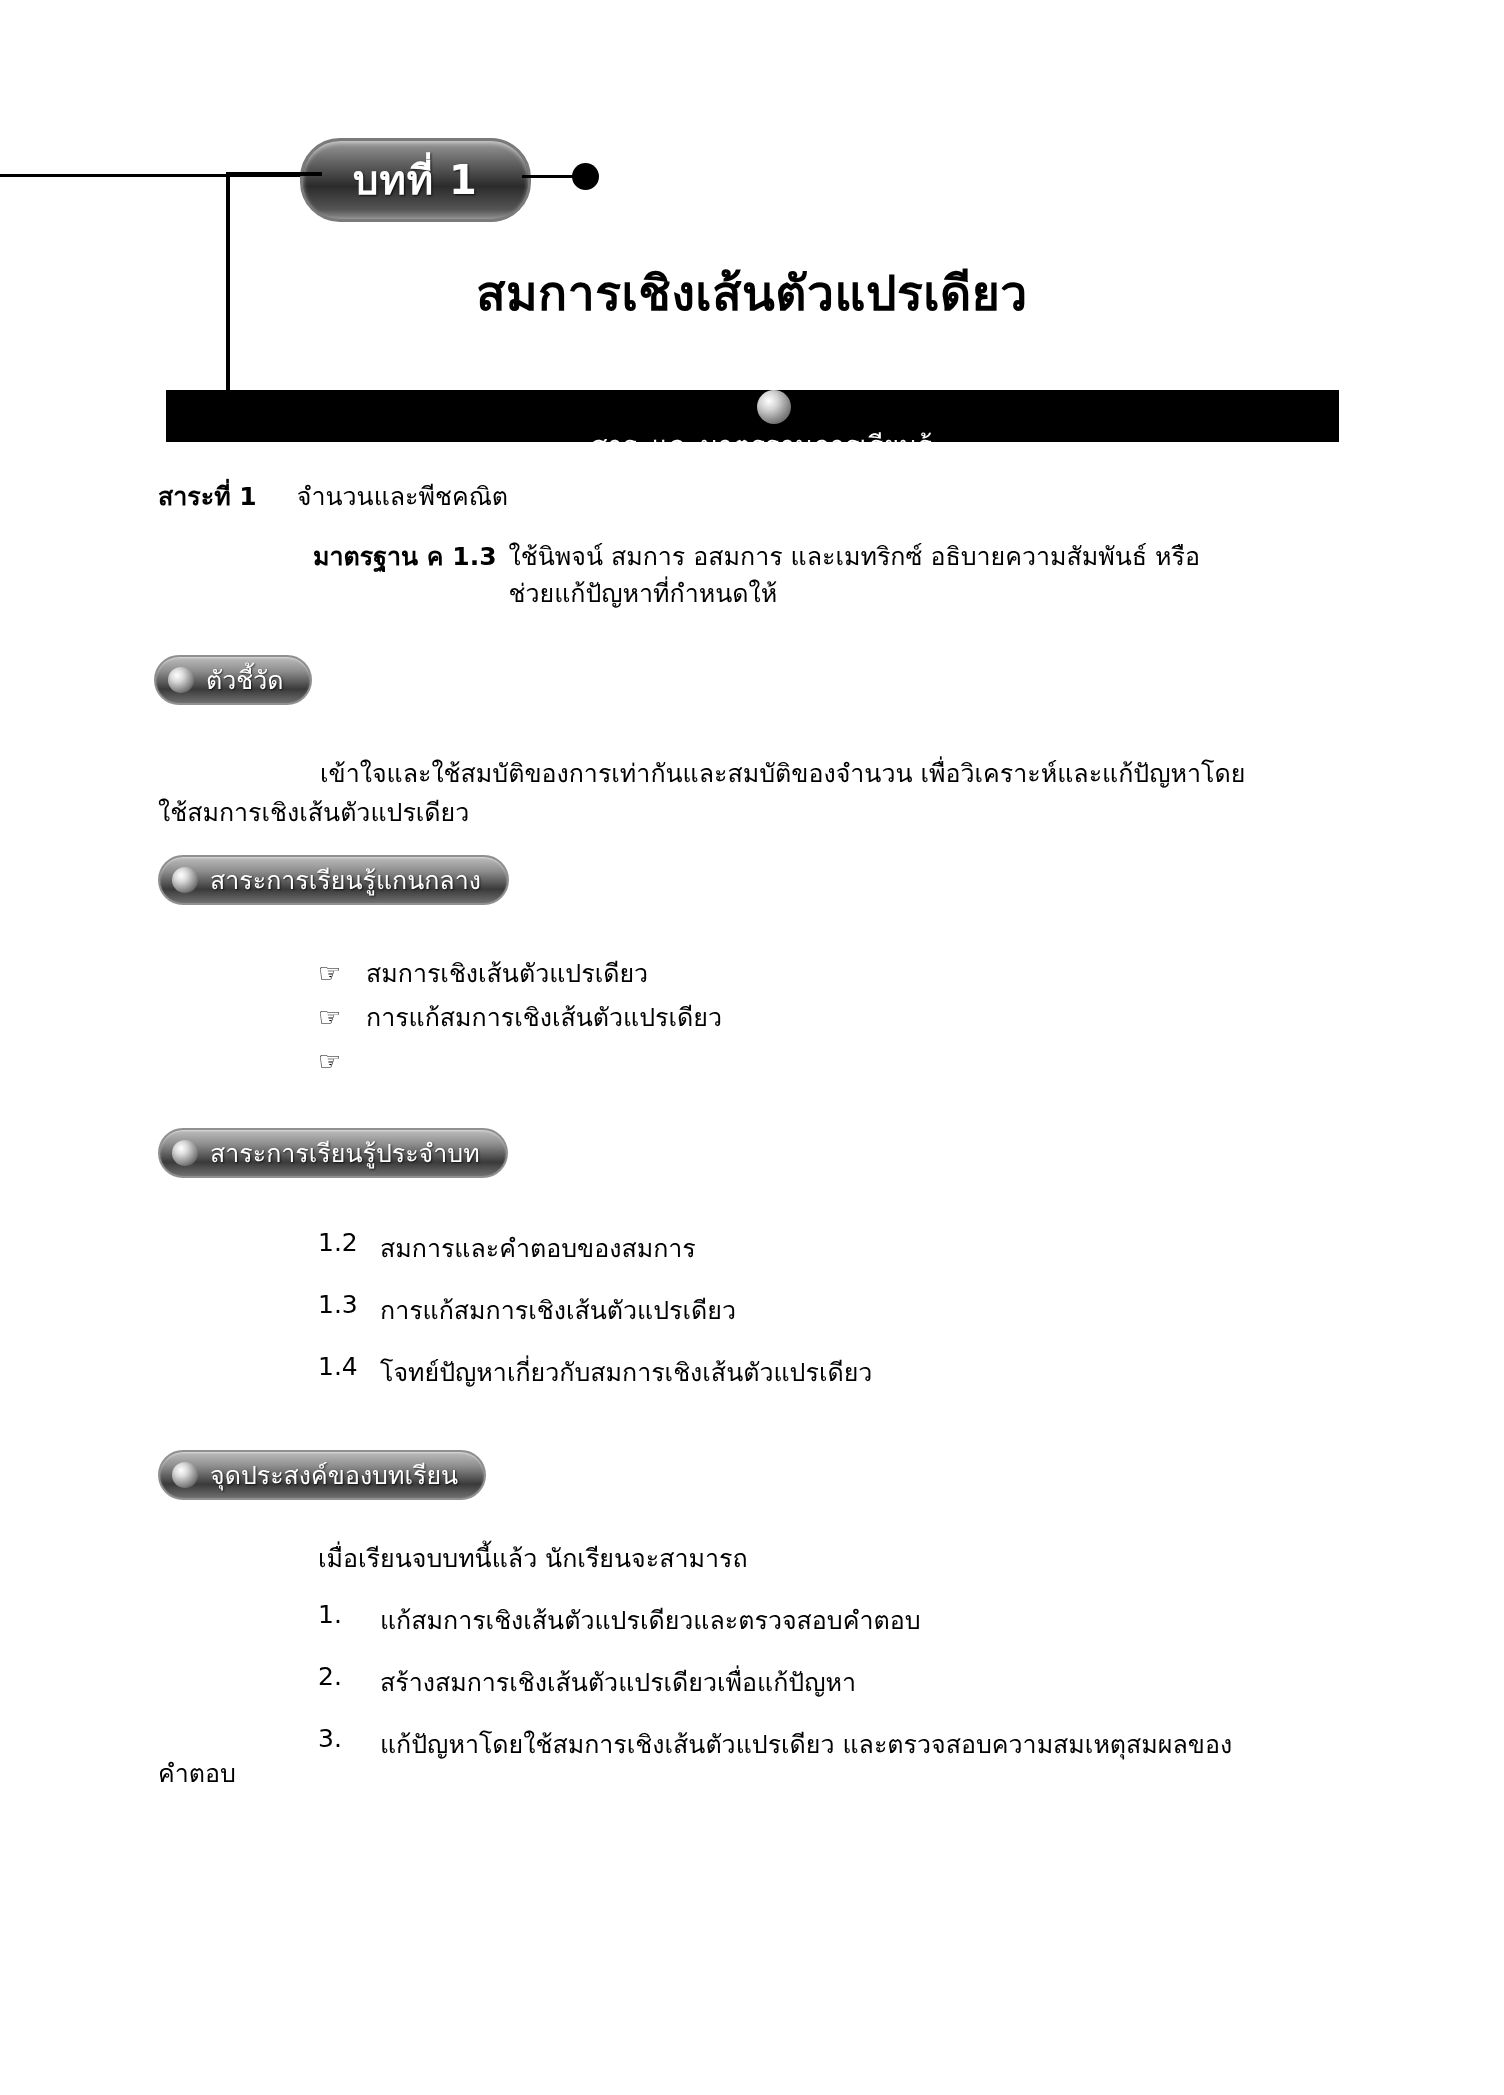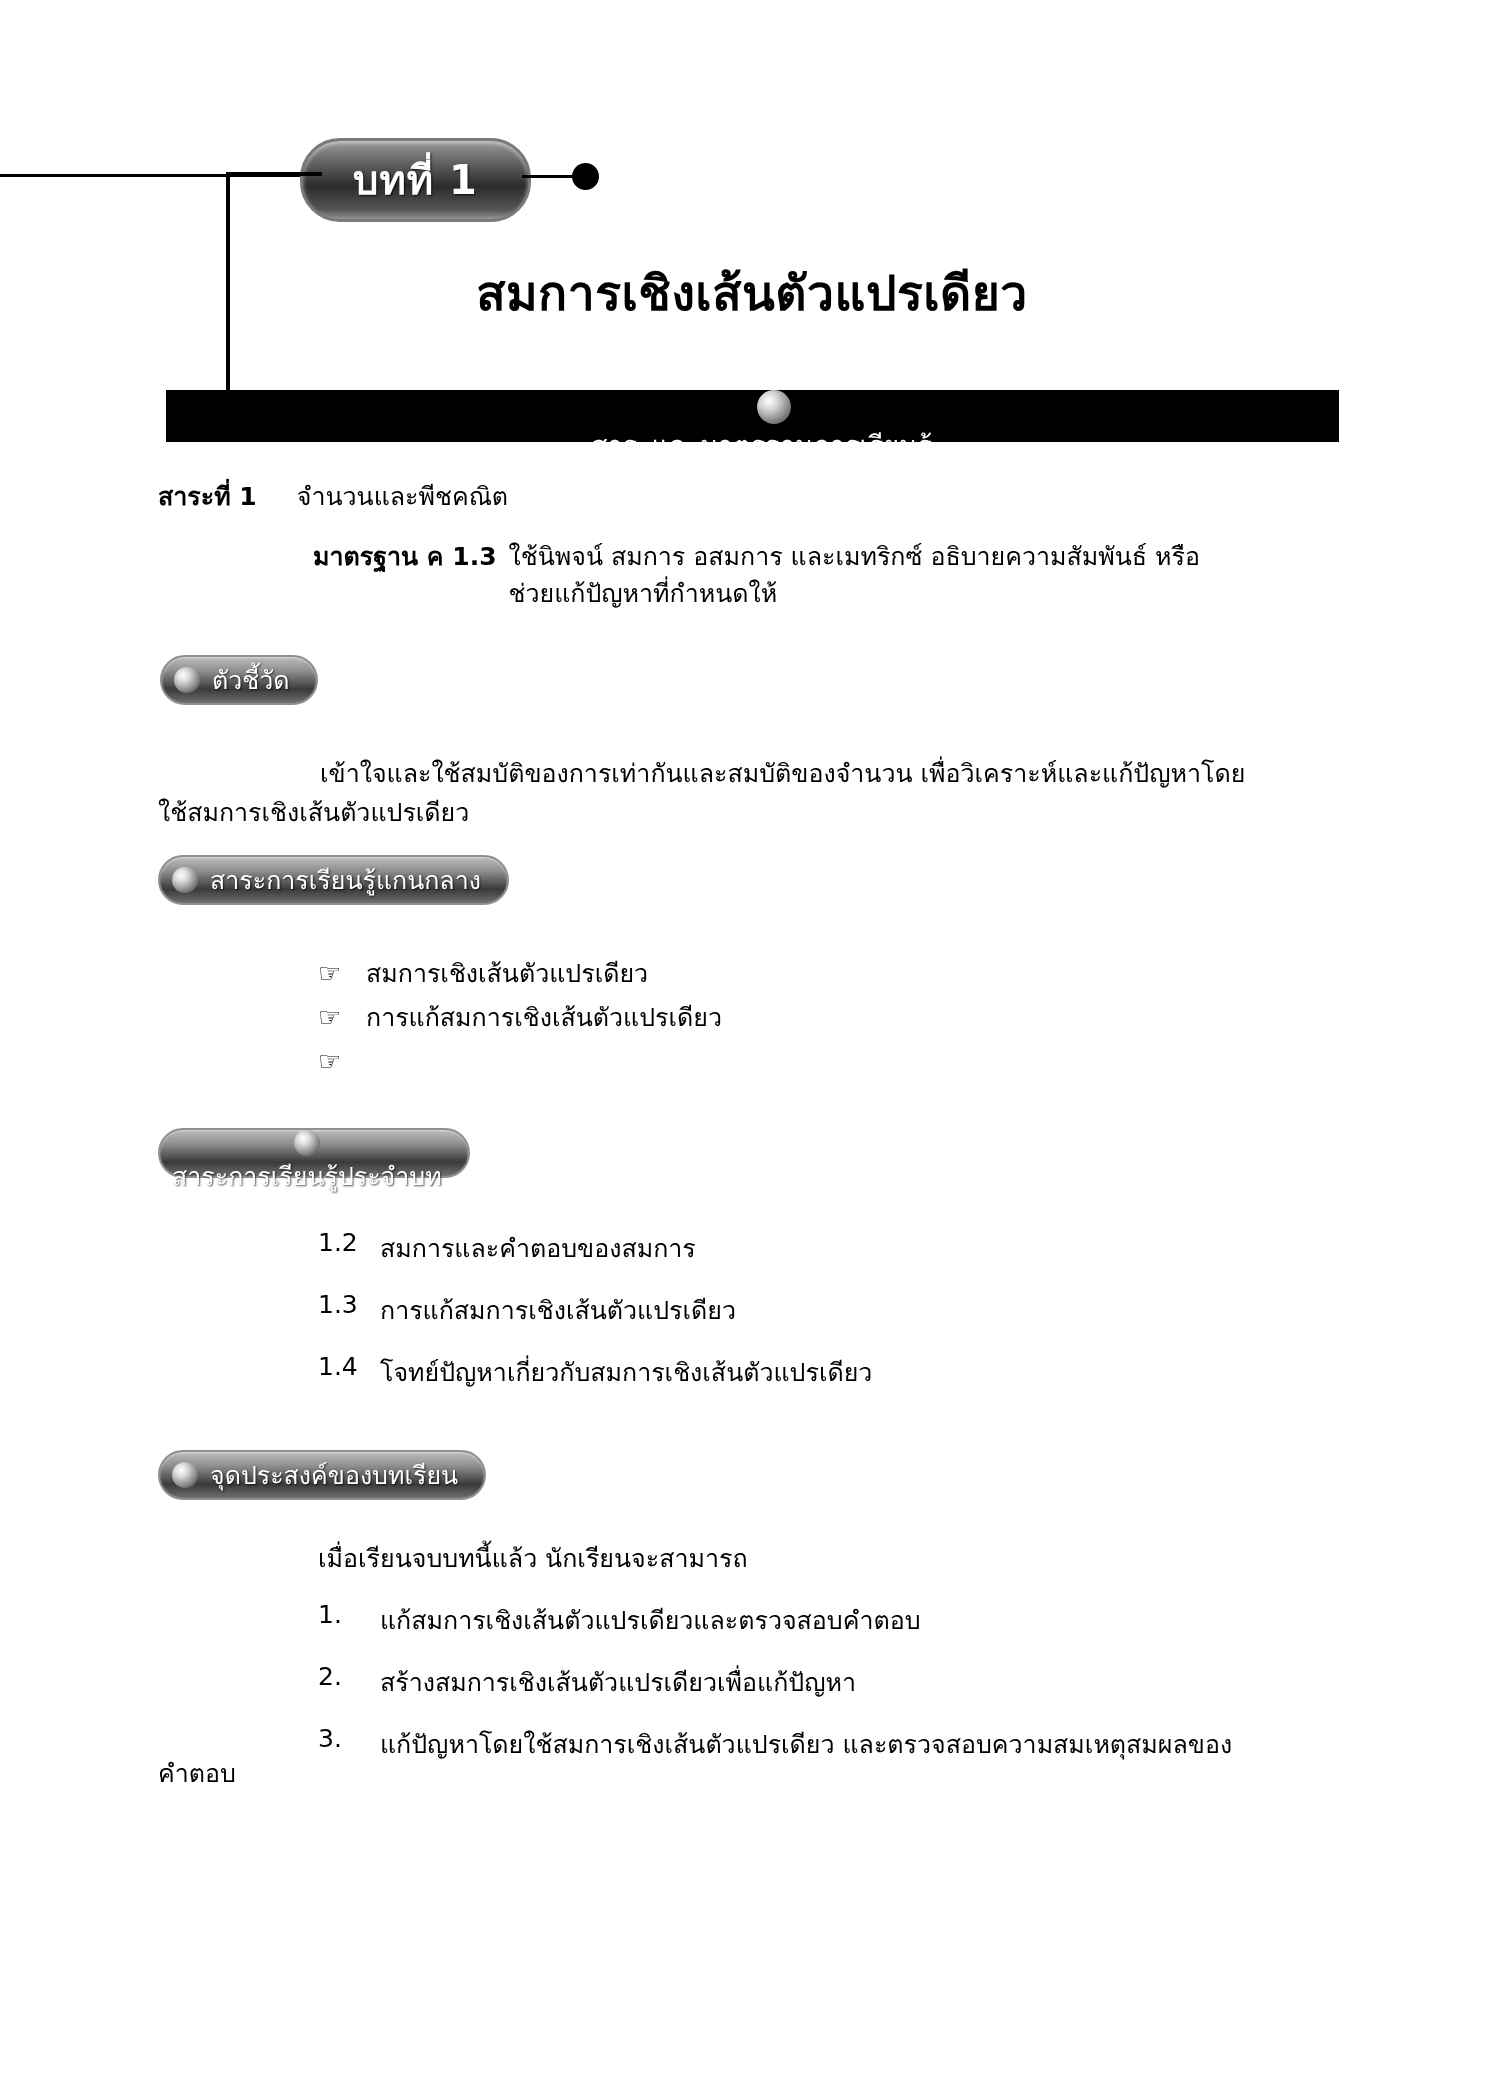--- a/index.html
+++ b/index.html
@@ -269,21 +269,21 @@
   </div>
   <div class="standard">
     <div class="standard-label">มาตรฐาน ค 1.3</div>
     <div class="standard-text">
       <span>ใช้นิพจน์ สมการ อสมการ และเมทริกซ์ อธิบายความสัมพันธ์ หรือ</span>
       <span class="l2">ช่วยแก้ปัญหาที่กำหนดให้</span>
     </div>
   </div>
 </div>
 
-<div class="pill" style="left:160px; top:655px;">
+<div class="pill" style="left:154px; top:655px;">
   <div class="pill-dot"></div>
   <div class="pill-label">ตัวชี้วัด</div>
 </div>
 <div class="para" style="left:158px; top:755px; width:1185px;">
   <div class="indent-line">เข้าใจและใช้สมบัติของการเท่ากันและสมบัติของจำนวน   เพื่อวิเคราะห์และแก้ปัญหาโดย</div>
   <div>ใช้สมการเชิงเส้นตัวแปรเดียว</div>
 </div>
 
 <div class="pill" style="left:158px; top:855px;">
   <div class="pill-dot"></div>
@@ -296,21 +296,21 @@
   </div>
   <div class="bullet-row">
     <div class="bullet-icon">☞</div>
     <div class="bullet-text">การแก้สมการเชิงเส้นตัวแปรเดียว</div>
   </div>
   <div class="bullet-row">
     <div class="bullet-icon">☞</div>
   </div>
 </div>
 
-<div class="pill" style="left:158px; top:1128px;flex-direction:column;">
+<div class="pill" style="left:158px; top:1128px;">
   <div class="pill-dot"></div>
   <div class="pill-label">สาระการเรียนรู้ประจำบท</div>
 </div>
 <div class="num-list" style="left:318px; top:1228px; width:1020px;">
   <div class="num-row">
     <div class="num-key">1.2</div>
     <div class="num-text">สมการและคำตอบของสมการ</div>
   </div>
   <div class="num-row">
     <div class="num-key">1.3</div>

